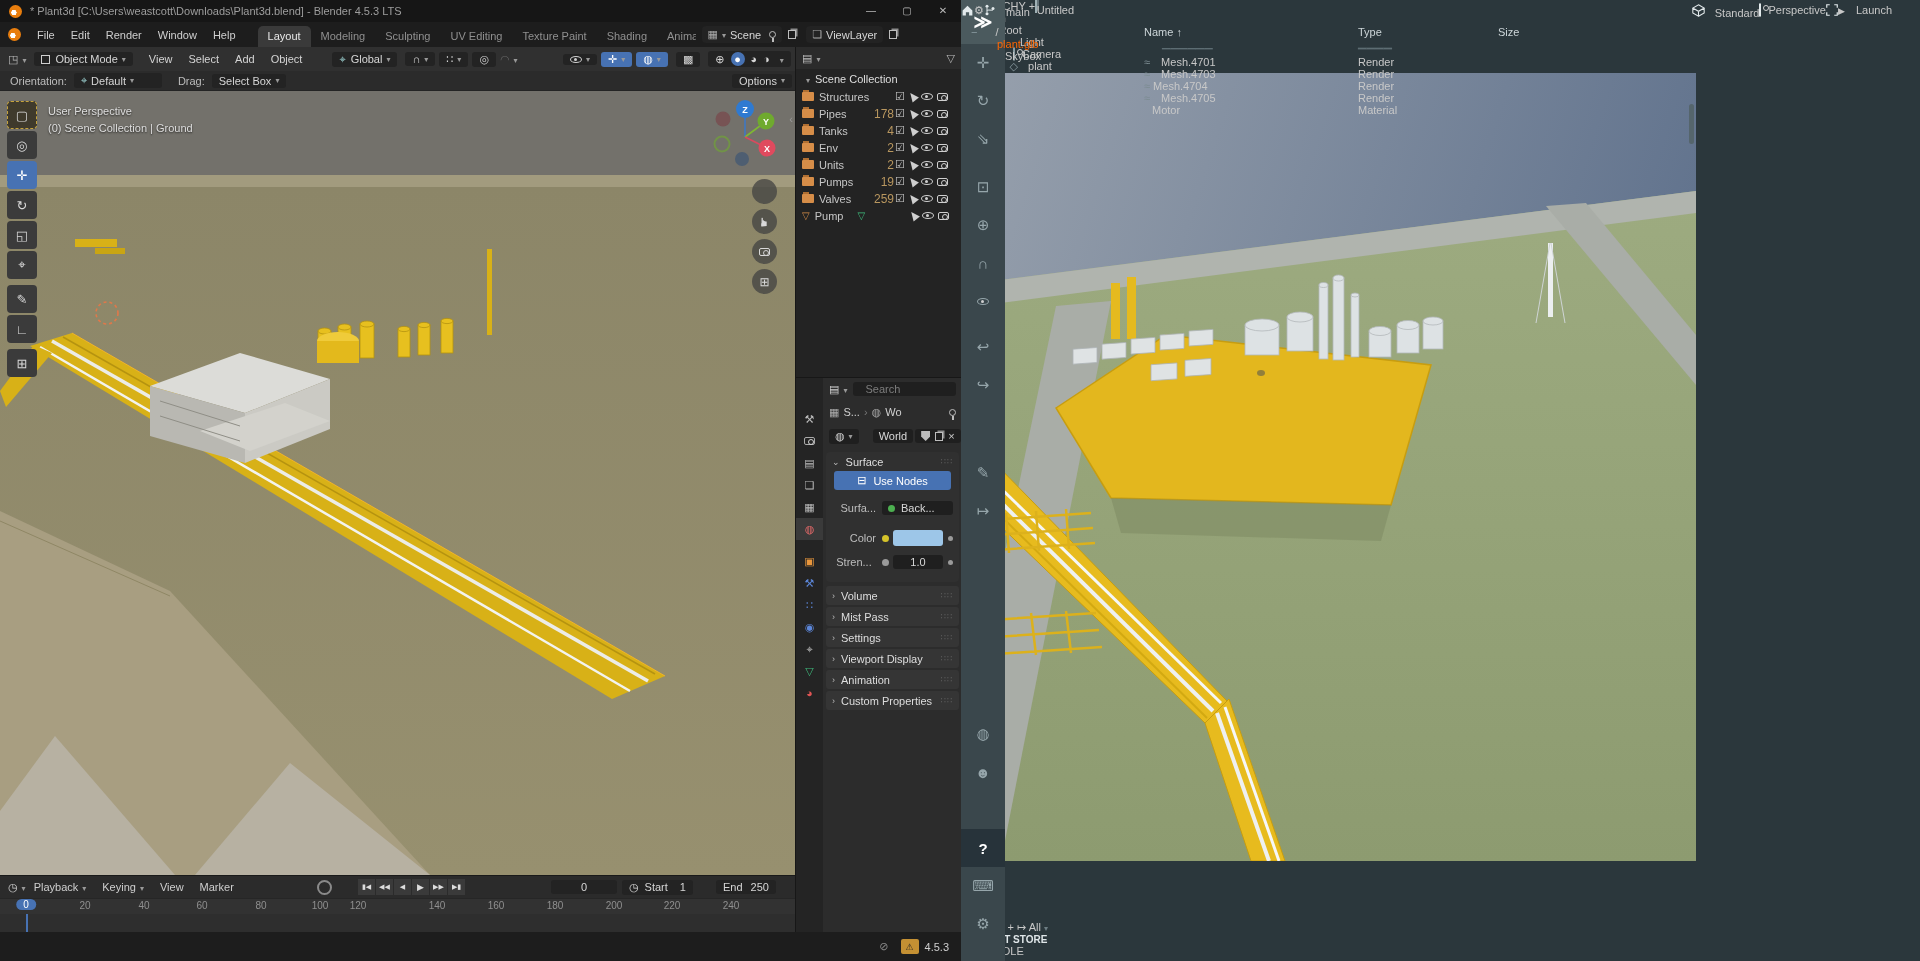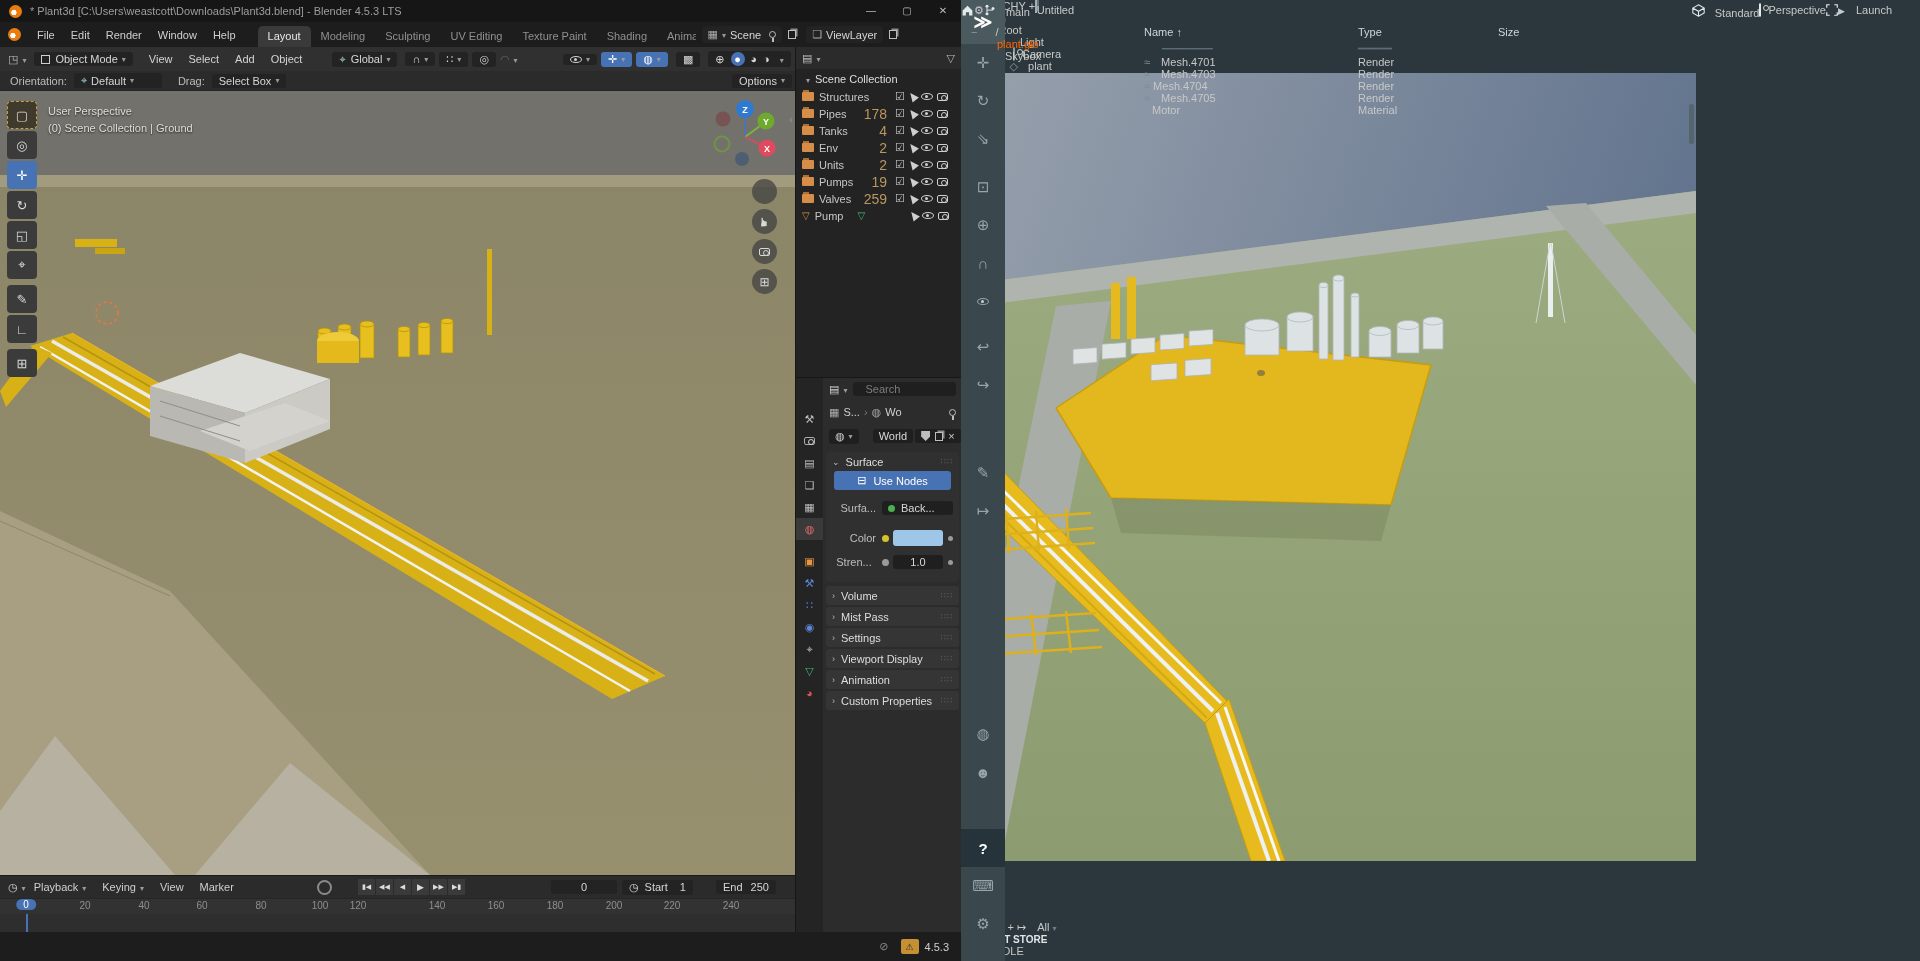--- a/index.html
+++ b/index.html
@@ -41,21 +41,21 @@
   .vp-overlay { position:absolute; left:48px; top:12px; color:#dedede; text-shadow:0 1px 2px rgba(0,0,0,.7); line-height:17px; }
   .navball { position:absolute; right:14px; top:6px; }
   .vp-navbtn { position:absolute; right:18px; width:25px; height:25px; border-radius:50%;
                background:rgba(66,66,66,.75); color:#d9d9d9; display:flex; align-items:center;
                justify-content:center; font-size:12px; }
   
   .bl-outliner { position:absolute; left:795px; top:47px; width:166px; height:330px; background:#232323; border-left:1px solid #171717;}
   .ol-head { height:22px; background:#2b2b2b; display:flex; align-items:center; padding:0 6px; color:#bdbdbd; }
   .ol-row { display:flex; align-items:center; height:17px; padding-left:6px; color:#c6c6c6; }
   .ol-name { margin-left:5px; flex:0 0 auto; }
-  .ol-count { margin-left:auto; font-size:14px; color:#b9975f; padding-right:8px; white-space:nowrap; }
+  .ol-count { margin-left:auto; font-size:12px; color:#b9975f; padding-right:1px; white-space:nowrap; }
   .ol-icons { display:flex; align-items:center; gap:4px; width:66px; flex:0 0 auto; }
   .i-coll { width:12px; height:9px; background:#d68d48; border-radius:1px; position:relative; flex:0 0 auto;}
   .i-coll::before { content:""; position:absolute; left:1px; top:-2px; width:6px; height:2px; background:#b06f32; }
   .i-check { font-size:11px; color:#d0d0d0; line-height:11px; }
   .i-cursor { width:0; height:0; border-left:4px solid transparent; border-right:4px solid transparent;
               border-bottom:9px solid #cfcfcf; transform:rotate(-38deg); }
   .i-eye { width:12px; height:7px; border:1px solid #cfcfcf; border-radius:50%; position:relative; }
   .i-eye::after { content:""; position:absolute; left:3px; top:1px; width:3px; height:3px; border-radius:50%; background:#cfcfcf; }
   .i-cam { width:11px; height:8px; border:1px solid #cfcfcf; border-radius:2px; position:relative; }
   .i-cam::after { content:""; position:absolute; left:3px; top:1px; width:4px; height:4px; border:1px solid #cfcfcf; border-radius:50%; }
@@ -772,21 +772,21 @@
   <div class="pc-assets">
     <div class="pa-head">
       <span class="odot"></span>
       <span class="pc-title">ASSETS</span>
       <span class="pa-ic">+</span>
       <span class="pa-ic"><span class="i-trash"></span></span>
       <span class="pa-ic">↦</span>
       <span class="pa-ic"><span class="i-grid4"></span></span>
       <span class="pa-ic"><span class="i-grid9"></span></span>
       <span class="pa-ic"><span class="i-bars"></span></span>
-      <span class="pa-field" style="width:150px;margin-left:8px">
+      <span class="pa-field" style="width:150px;margin-left:0">
         <span>All</span>
         <span style="margin-left:auto;font-size:8px;color:#6d7d83">▾</span>
       </span>
       <span class="pa-field" style="width:195px;margin-left:10px;border-color:#5a4530">
         <span style="width:1px;height:12px;background:#cfd9dc"></span>
       </span>
       <span style="margin-left:auto;display:flex;align-items:center;color:#dfe6e9;font-weight:bold;font-size:10px">
         <span style="margin-right:7px">★</span>
         <span>ASSET STORE</span>
       </span>

